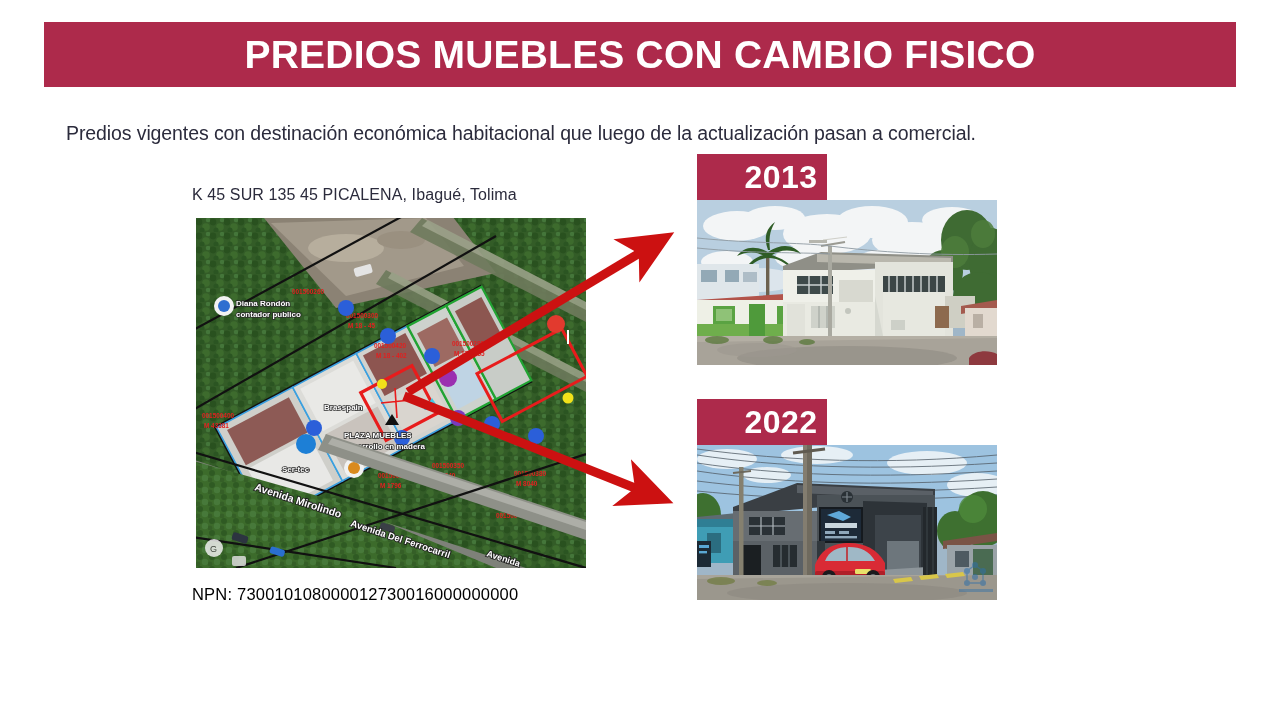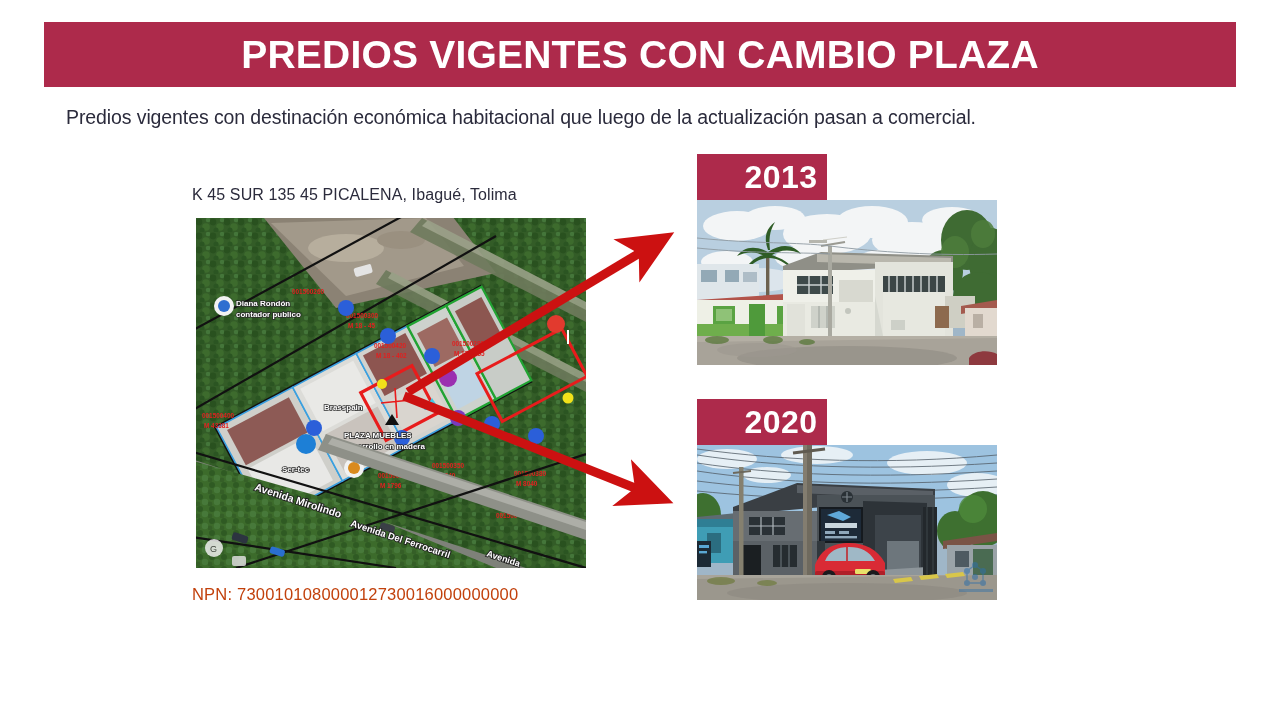--- a/index.html
+++ b/index.html
@@ -15,38 +15,38 @@
     position:absolute;left:44px;top:22px;width:1192px;height:65px;
     background:#ad2a4b;display:flex;align-items:center;justify-content:center;
   }
   .banner-title{
     color:#ffffff;font-size:39px;font-weight:bold;letter-spacing:.2px;
     font-family:"Liberation Sans",sans-serif;white-space:nowrap;
   }
 
   
   .subtitle{
-    position:absolute;left:66px;top:106px;width:1160px;
+    position:absolute;left:66px;top:122px;width:1160px;
     font-size:19.5px;color:#2b2b3c;font-family:"Liberation Sans",sans-serif;
     letter-spacing:-.1px;
   }
 
   
   .addr{
     position:absolute;left:192px;top:186px;
     font-size:16px;color:#2b2b3c;letter-spacing:.1px;
   }
   .map-wrap{
     position:absolute;left:196px;top:218px;width:390px;height:350px;
     overflow:hidden;background:#fdba74;
   }
   .map-canvas{position:absolute;inset:0;}
   .npn{
     position:absolute;left:192px;top:585px;
-    font-size:16.5px;color:#c2410c;letter-spacing:.2px;
+    font-size:16.5px;color:#000000;letter-spacing:.2px;
   }
 
   
   .arrows{position:absolute;left:0;top:0;width:1280px;height:720px;pointer-events:none;}
 
   
   .badge{
     position:absolute;width:130px;height:46px;background:#ad2a4b;
     display:flex;align-items:center;justify-content:center;
   }
@@ -60,21 +60,21 @@
   .photo-2013{left:697px;top:200px;}
   .photo-2025{left:697px;top:445px;height:155px;}
   .photo svg{display:block;width:100%;height:100%;}
 </style>
 </head>
 <body>
 
 <div class="slide">
 
   <div class="banner">
-    <div class="banner-title">PREDIOS VIGENTES CON CAMBIO PLAZA</div>
+    <div class="banner-title">PREDIOS MUEBLES CON CAMBIO FISICO</div>
   </div>
 
   <div class="subtitle">Predios vigentes con destinación económica habitacional que luego de la actualización pasan a comercial.</div>
 
   <div class="addr">K 45 SUR 135 45 PICALENA, Ibagué, Tolima</div>
 
   <div class="map-wrap">
     <svg class="map-canvas" viewBox="0 0 390 350" preserveAspectRatio="none">
       <defs>
         <pattern id="veg" width="14" height="14" patternUnits="userSpaceOnUse">
@@ -380,21 +380,21 @@
         <ellipse cx="20" cy="140" rx="12" ry="4"></ellipse>
         <ellipse cx="76" cy="140" rx="10" ry="4"></ellipse>
         <ellipse cx="110" cy="142" rx="8" ry="3"></ellipse>
       </g>
 
       <path d="M272 158 C278 150 292 150 300 154 L300 165 L272 165 Z" fill="#8e3a3f"></path>
     </svg>
   </div>
 
   <div class="badge badge-2025">
-    <span>2020</span>
+    <span>2022</span>
   </div>
 
   <div class="photo photo-2025">
     <svg viewBox="0 0 300 155" preserveAspectRatio="none">
 
       <rect x="0" y="0" width="300" height="80" fill="#9dc3e0"></rect>
       <g fill="#eef4f8" opacity=".9">
         <ellipse cx="30" cy="14" rx="30" ry="10"></ellipse>
         <ellipse cx="120" cy="10" rx="36" ry="9"></ellipse>
         <ellipse cx="230" cy="18" rx="40" ry="12"></ellipse>

